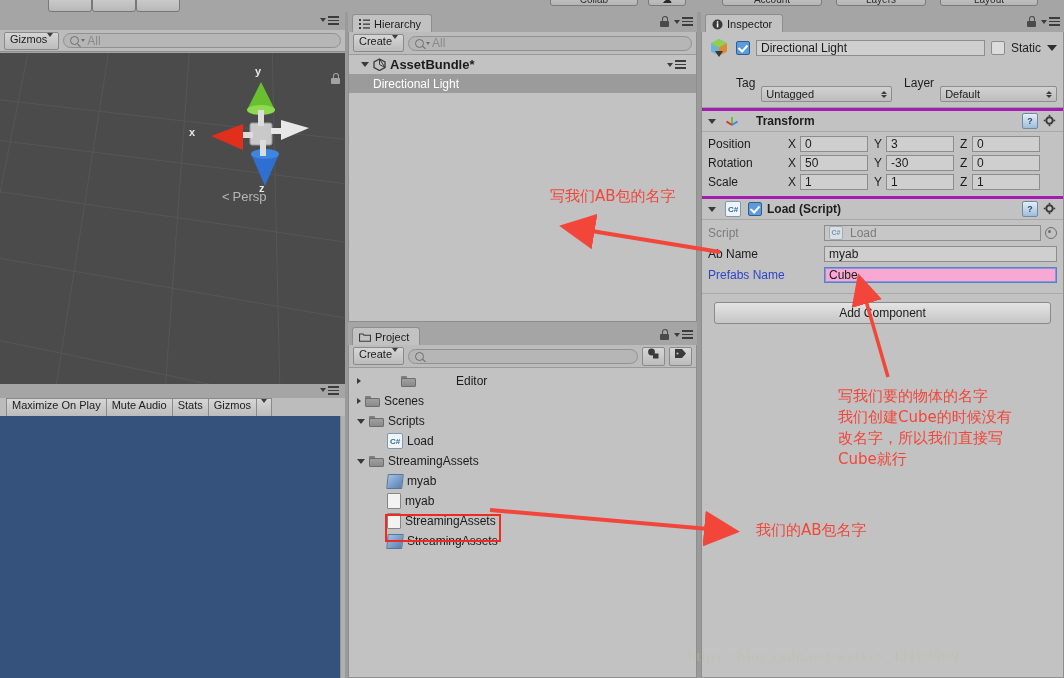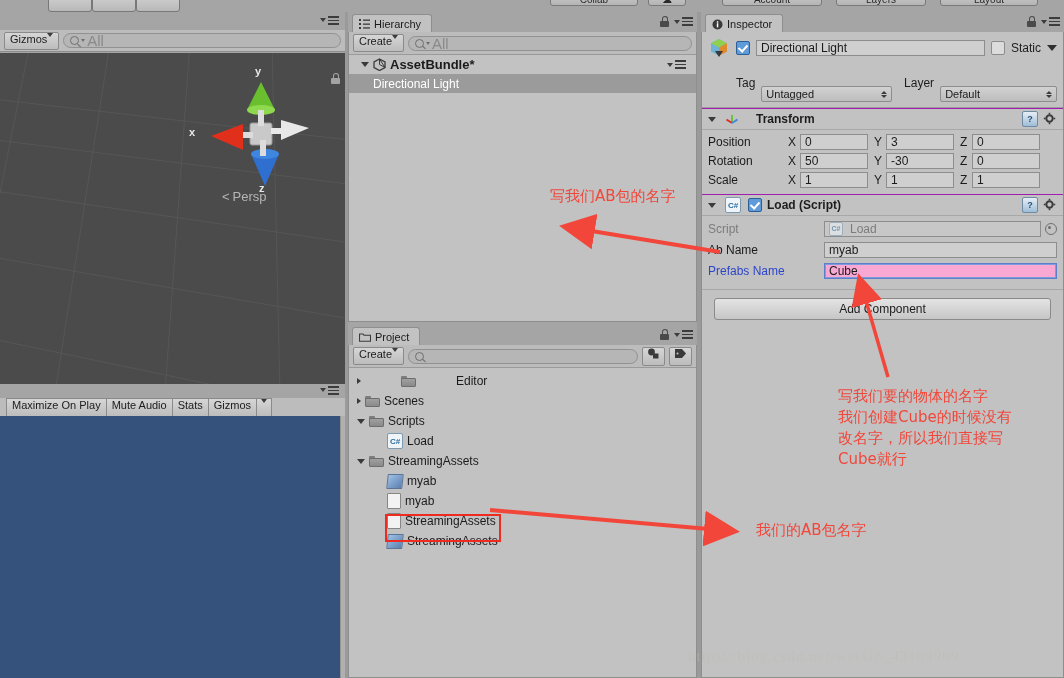--- a/index.html
+++ b/index.html
@@ -35,21 +35,21 @@
   .hammenu .cv{width:0;height:0;border-left:3px solid transparent;border-right:3px solid transparent;
      border-top:4px solid #3c3c3c;margin-right:2px;}
   .hammenu .ln{display:flex;flex-direction:column;gap:2px;}
   .hammenu .ln i{display:block;width:11px;height:1.5px;background:#3c3c3c;}
 
   .subbar{height:22px;background:#bcbcbc;border-bottom:1px solid #9a9a9a;display:flex;align-items:center;padding:0 4px;gap:4px;}
   .createbtn{height:16px;background:linear-gradient(#d6d6d6,#bcbcbc);border:1px solid #8a8a8a;border-radius:2px;
     display:flex;align-items:flex-start;padding:0 5px;font-size:11px;color:#1b1b1b;}
   .createbtn .cv{width:0;height:0;border-left:3px solid transparent;border-right:3px solid transparent;border-top:4px solid #3c3c3c;}
   .searchfield{flex:1;height:15px;background:#b6b6b6;border:1px solid #919191;border-radius:8px;
-    display:flex;align-items:center;padding:0 6px;gap:2px;color:#8d8d8d;font-size:15px;box-sizing:border-box;}
+    display:flex;align-items:center;padding:0 6px;gap:2px;color:#8d8d8d;font-size:12px;box-sizing:border-box;}
   .magn{width:7px;height:7px;border:1.3px solid #6f6f6f;border-radius:50%;position:relative;flex:none;}
   .magn:after{content:"";position:absolute;right:-3px;bottom:-2px;width:4px;height:1.3px;background:#6f6f6f;transform:rotate(40deg);}
   .minicv{width:0;height:0;border-left:2.5px solid transparent;border-right:2.5px solid transparent;border-top:3.5px solid #6f6f6f;}
 
   
   .hrow{height:19px;display:flex;align-items:center;font-size:12px;padding-left:6px;color:#1b1b1b;}
   .hrow.sel{background:#9b9b9b;color:#fff;}
   .hrow.scene{background:#c2c2c2;font-weight:bold;padding-left:12px;}
   .foldarrow{width:0;height:0;border-left:4.5px solid #3a3a3a;border-top:3.5px solid transparent;border-bottom:3.5px solid transparent;margin-right:4px;}
   .foldarrow.open{border-left:4px solid transparent;border-right:4px solid transparent;border-top:5px solid #3a3a3a;border-bottom:none;margin-right:4px;}
@@ -78,21 +78,21 @@
   .txtfield{background:#cfcfcf;border:1px solid #8d8d8d;height:16px;display:flex;align-items:center;padding:0 4px;
      font-size:12px;color:#1b1b1b;box-sizing:border-box;}
   .txtfield.focus{border:1px solid #5d7ec9;box-shadow:0 0 0 1px #7e9bdd inset;background:#f9a8d4;}
   .dropf{background:linear-gradient(#d2d2d2,#bdbdbd);border:1px solid #8d8d8d;height:16px;display:flex;align-items:center;
      padding:0 4px;font-size:11px;color:#1b1b1b;box-sizing:border-box;justify-content:space-between;border-radius:2px;margin-top:23px;}
   .updown{display:flex;flex-direction:column;align-items:center;gap:1px;}
   .updown i{display:block;width:0;height:0;}
   .updown .u{border-left:3px solid transparent;border-right:3px solid transparent;border-bottom:3.5px solid #3c3c3c;}
   .updown .d{border-left:3px solid transparent;border-right:3px solid transparent;border-top:3.5px solid #3c3c3c;}
   .comp-header{height:20px;background:#c2c2c2;display:flex;align-items:center;padding:0 6px;gap:5px;
-     border-top:1px solid #a21caf;border-bottom:1px solid #a8a8a8;font-weight:bold;font-size:12px;}
+     border-top:3px solid #a21caf;border-bottom:1px solid #a8a8a8;font-weight:bold;font-size:12px;}
   .comp-body{padding:2px 6px 5px 6px;}
   .frow{display:flex;align-items:center;height:19px;font-size:12px;}
   .flabel{width:80px;color:#1b1b1b;}
   .axl{width:12px;text-align:left;font-size:12px;color:#1b1b1b;}
   .helpico{width:14px;height:14px;background:linear-gradient(#e6eef6,#9fbdd8);border:1px solid #6f8ba3;border-radius:2px;
      display:flex;align-items:center;justify-content:center;font-size:9px;color:#27506f;font-weight:bold;flex:none;}
   .gearico{width:14px;height:14px;flex:none;position:relative;}
   .addcomp{margin:8px 12px;height:20px;background:linear-gradient(#e4e4e4,#c6c6c6);border:1px solid #8a8a8a;border-radius:3px;
      display:flex;align-items:center;justify-content:center;font-size:12px;color:#1b1b1b;}
 

